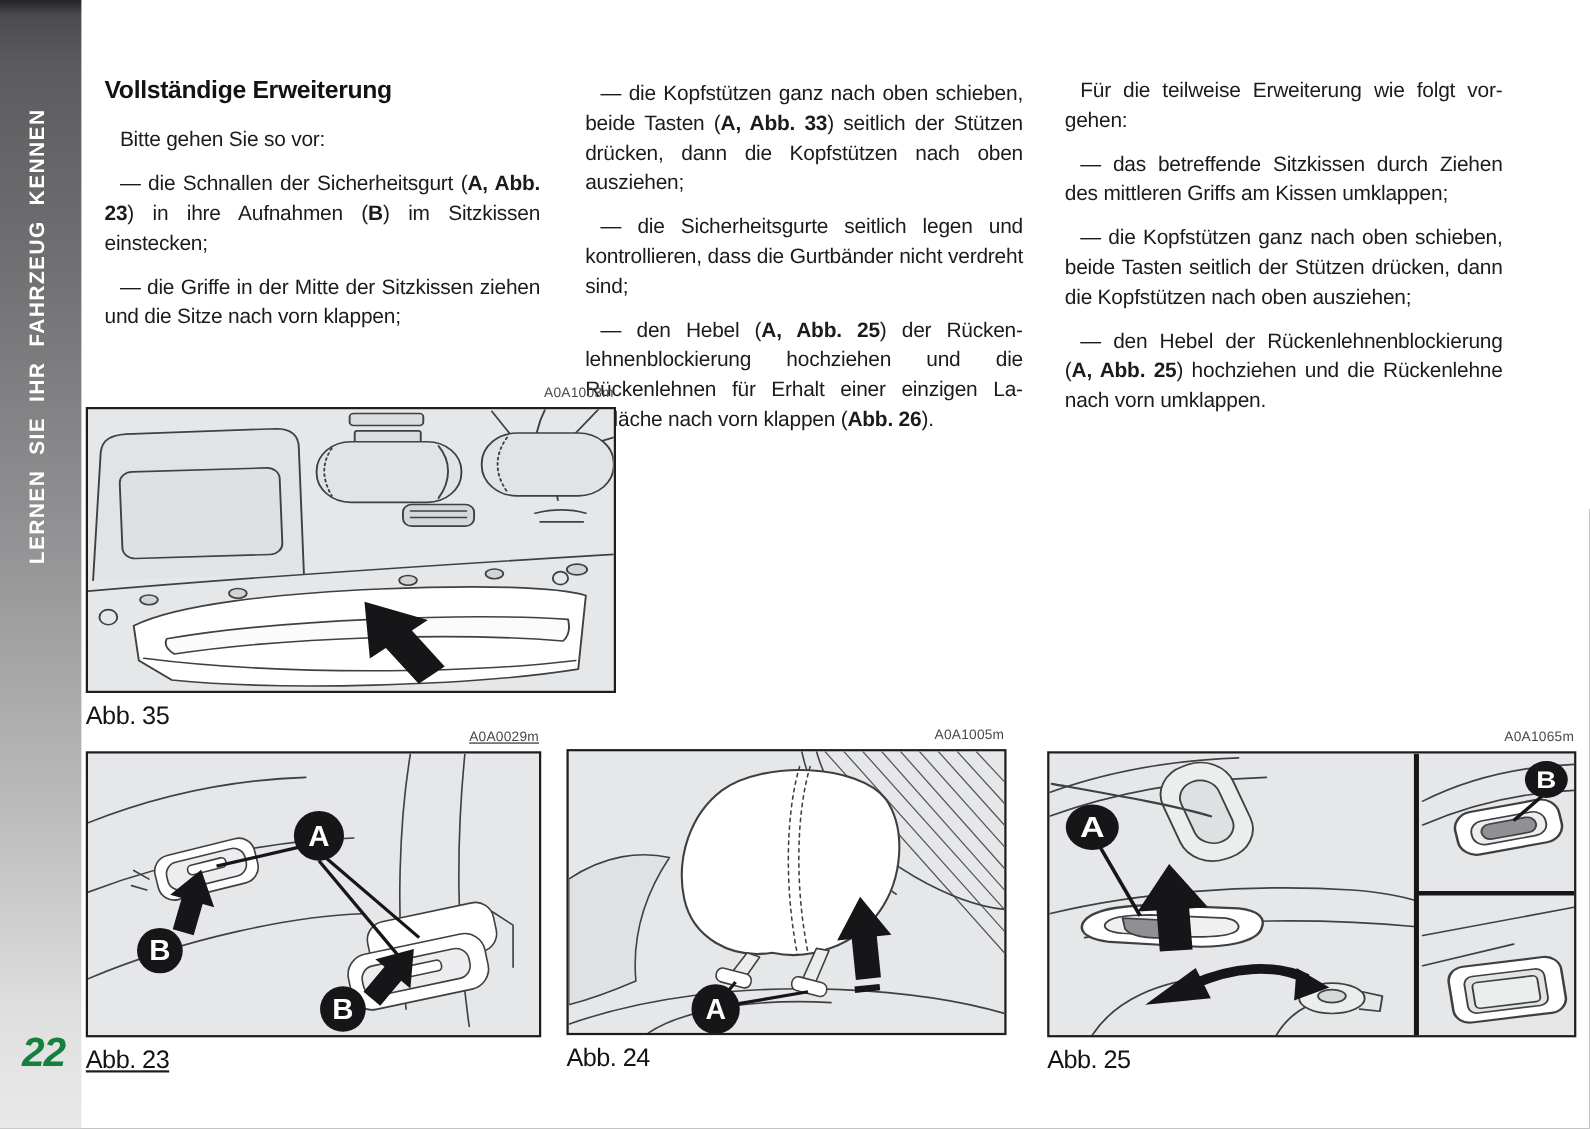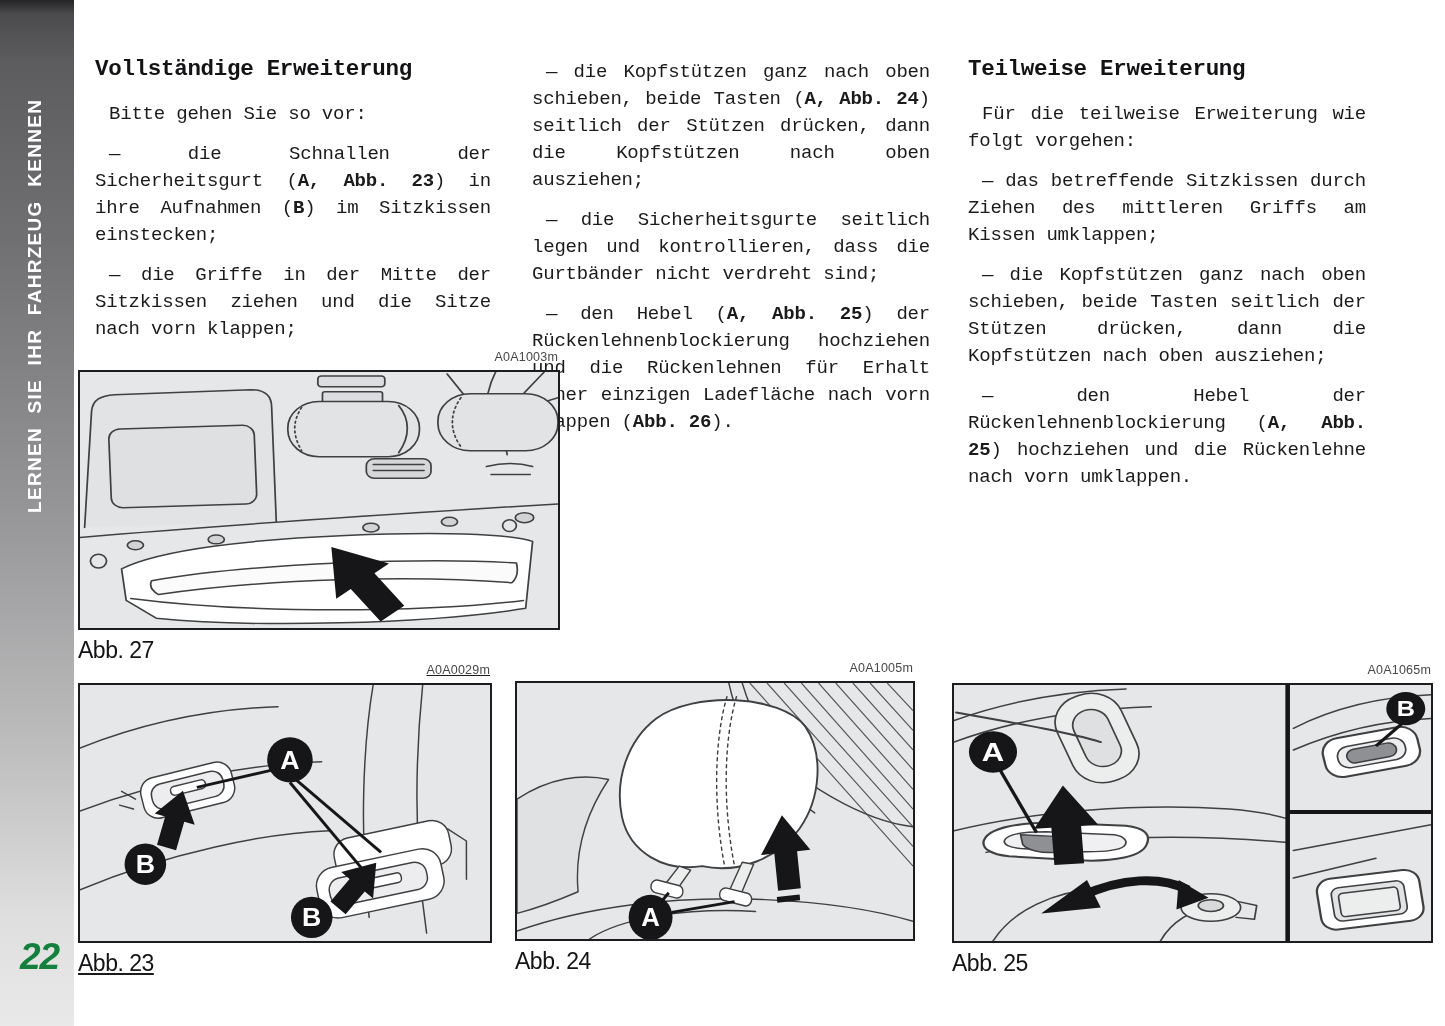--- a/index.html
+++ b/index.html
@@ -16,21 +16,21 @@
   .sidebar-label{
     position:absolute;left:24px;top:513px;transform:rotate(-90deg);transform-origin:0 0;
     white-space:nowrap;color:#ffffff;font-weight:bold;font-size:19px;
     letter-spacing:1.3px;word-spacing:7px;
   }
   .page-number{
     position:absolute;left:20px;top:936px;font-size:37px;font-weight:bold;
     font-style:italic;color:#15803d;letter-spacing:-1px;
   }
   
-  .col{position:absolute;top:56px;font-family:Liberation Mono, monospace;}
+  .col{position:absolute;top:69px;}
   .col1{left:95px;width:396px;}
   .col2{left:532px;width:398px;padding-top:3px;}
   .col3{left:968px;width:398px;}
   .col h2{
     margin:0 0 19px 0;font-size:22.5px;font-weight:bold;color:#131315;
     letter-spacing:-0.3px;
   }
   .col p{
     margin:0 0 13px 0;font-size:19px;line-height:27px;letter-spacing:-0.2px;
     text-align:justify;text-indent:14px;color:#1b1b1d;hyphens:manual;-webkit-hyphens:manual;
@@ -73,28 +73,27 @@
     <h2>Vollständige Erweiterung</h2>
     <div>
         <p><span>Bitte gehen Sie so vor:</span></p>
         <p><span>— die Schnallen der Sicherheitsgurt (</span><b>A, Abb. 23</b><span>) in ihre Aufnahmen (</span><b>B</b><span>) im Sitz­kissen einstecken;</span></p>
         <p><span>— die Griffe in der Mitte der Sitzkissen zie­hen und die Sitze nach vorn klappen;</span></p>
       </div>
   </section>
 
   <section class="col col2">
     <div>
-        <p><span>— die Kopfstützen ganz nach oben schie­ben, beide Tasten (</span><b>A, Abb. 24</b><span>) seitlich der Stützen drücken, dann die Kopfstützen nach oben ausziehen;</span></p>
+        <p><span>— die Kopfstützen ganz nach oben schie­ben, beide Tasten (</span><b>A, Abb. 33</b><span>) seitlich der Stützen drücken, dann die Kopfstützen nach oben ausziehen;</span></p>
         <p><span>— die Sicherheitsgurte seitlich legen und kontrollieren, dass die Gurtbänder nicht ver­dreht sind;</span></p>
         <p><span>— den Hebel (</span><b>A, Abb. 25</b><span>) der Rücken­lehnenblockierung hochziehen und die Rückenlehnen für Erhalt einer einzigen La­defläche nach vorn klappen (</span><b>Abb. 26</b><span>).</span></p>
       </div>
   </section>
 
   <section class="col col3">
-    <h2>Teilweise Erweiterung</h2>
     <div>
         <p><span>Für die teilweise Erweiterung wie folgt vor­gehen:</span></p>
         <p><span>— das betreffende Sitzkissen durch Ziehen des mittleren Griffs am Kissen umklappen;</span></p>
         <p><span>— die Kopfstützen ganz nach oben schie­ben, beide Tasten seitlich der Stützen drücken, dann die Kopfstützen nach oben ausziehen;</span></p>
         <p><span>— den Hebel der Rückenlehnenblockierung (</span><b>A, Abb. 25</b><span>) hochziehen und die Rücken­lehne nach vorn umklappen.</span></p>
       </div>
   </section>
 
   <figure class="figure fig22" style="margin:0;">
     <div class="fig-code">A0A1003m</div>
@@ -131,21 +130,21 @@
           <circle cx="372" cy="156" r="6"></circle>
           <path d="M36,200 C70,180 150,170 230,166 C310,162 370,164 392,172 L386,240 C300,256 150,260 66,250 L40,232 Z" fill="#ffffff"></path>
           <path d="M62,212 C150,194 300,188 378,194 C380,204 378,210 374,214 C290,206 160,210 68,226 C62,222 60,217 62,212 Z" fill="#fbfbfc"></path>
           <path d="M44,230 C150,246 300,244 384,232"></path>
         </g>
         <g transform="translate(246,214) rotate(-38)">
           <path d="M0,-46 L29,-2 L13,-2 L13,40 L-13,40 L-13,-2 L-29,-2 Z" fill="#161618"></path>
         </g>
       </svg>
     </div>
-    <figcaption class="fig-caption">Abb. 27</figcaption>
+    <figcaption class="fig-caption">Abb. 35</figcaption>
   </figure>
 
   <figure class="figure fig23" style="margin:0;">
     <div class="fig-code">A0A0029m</div>
     <div class="fig-frame">
       <svg viewBox="0 0 414 260" preserveAspectRatio="none">
         <g stroke="#3e4042" stroke-width="1.5" fill="none" stroke-linecap="round" stroke-linejoin="round">
           <path d="M0,64 C70,36 140,24 200,22"></path>
           <path d="M0,128 C90,94 180,80 244,78"></path>
           <path d="M296,0 C286,60 282,150 292,236"></path>

